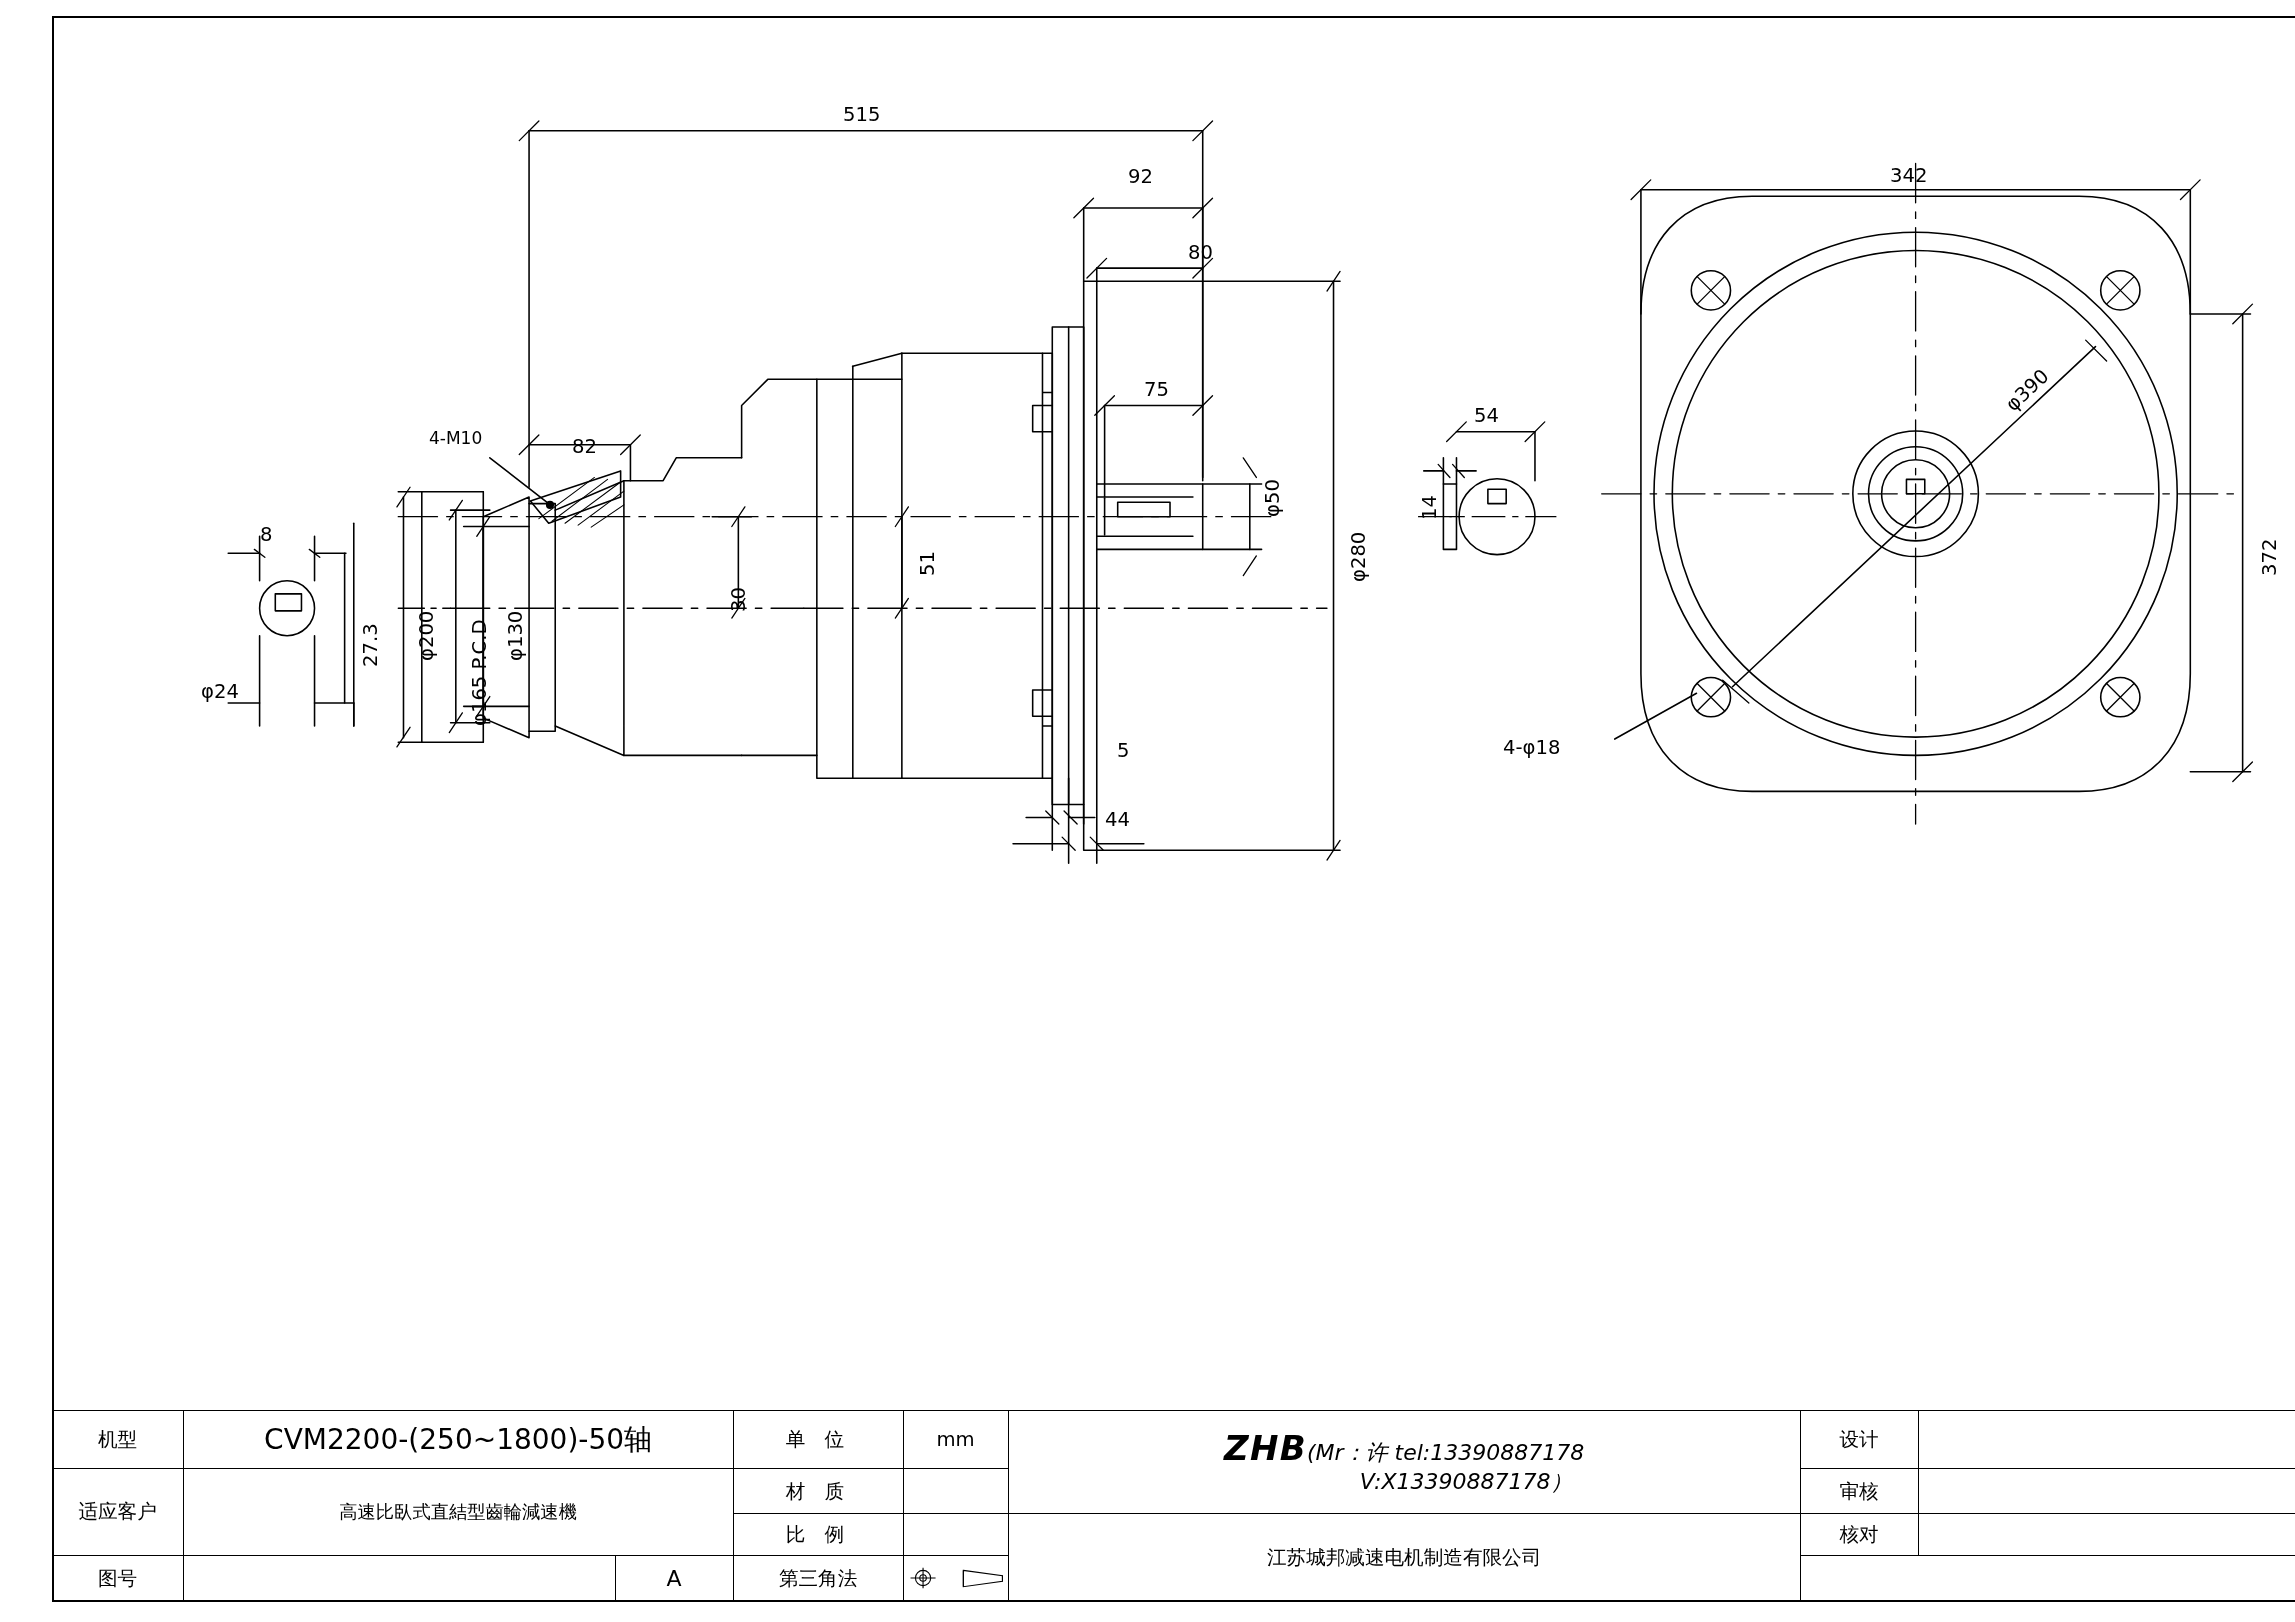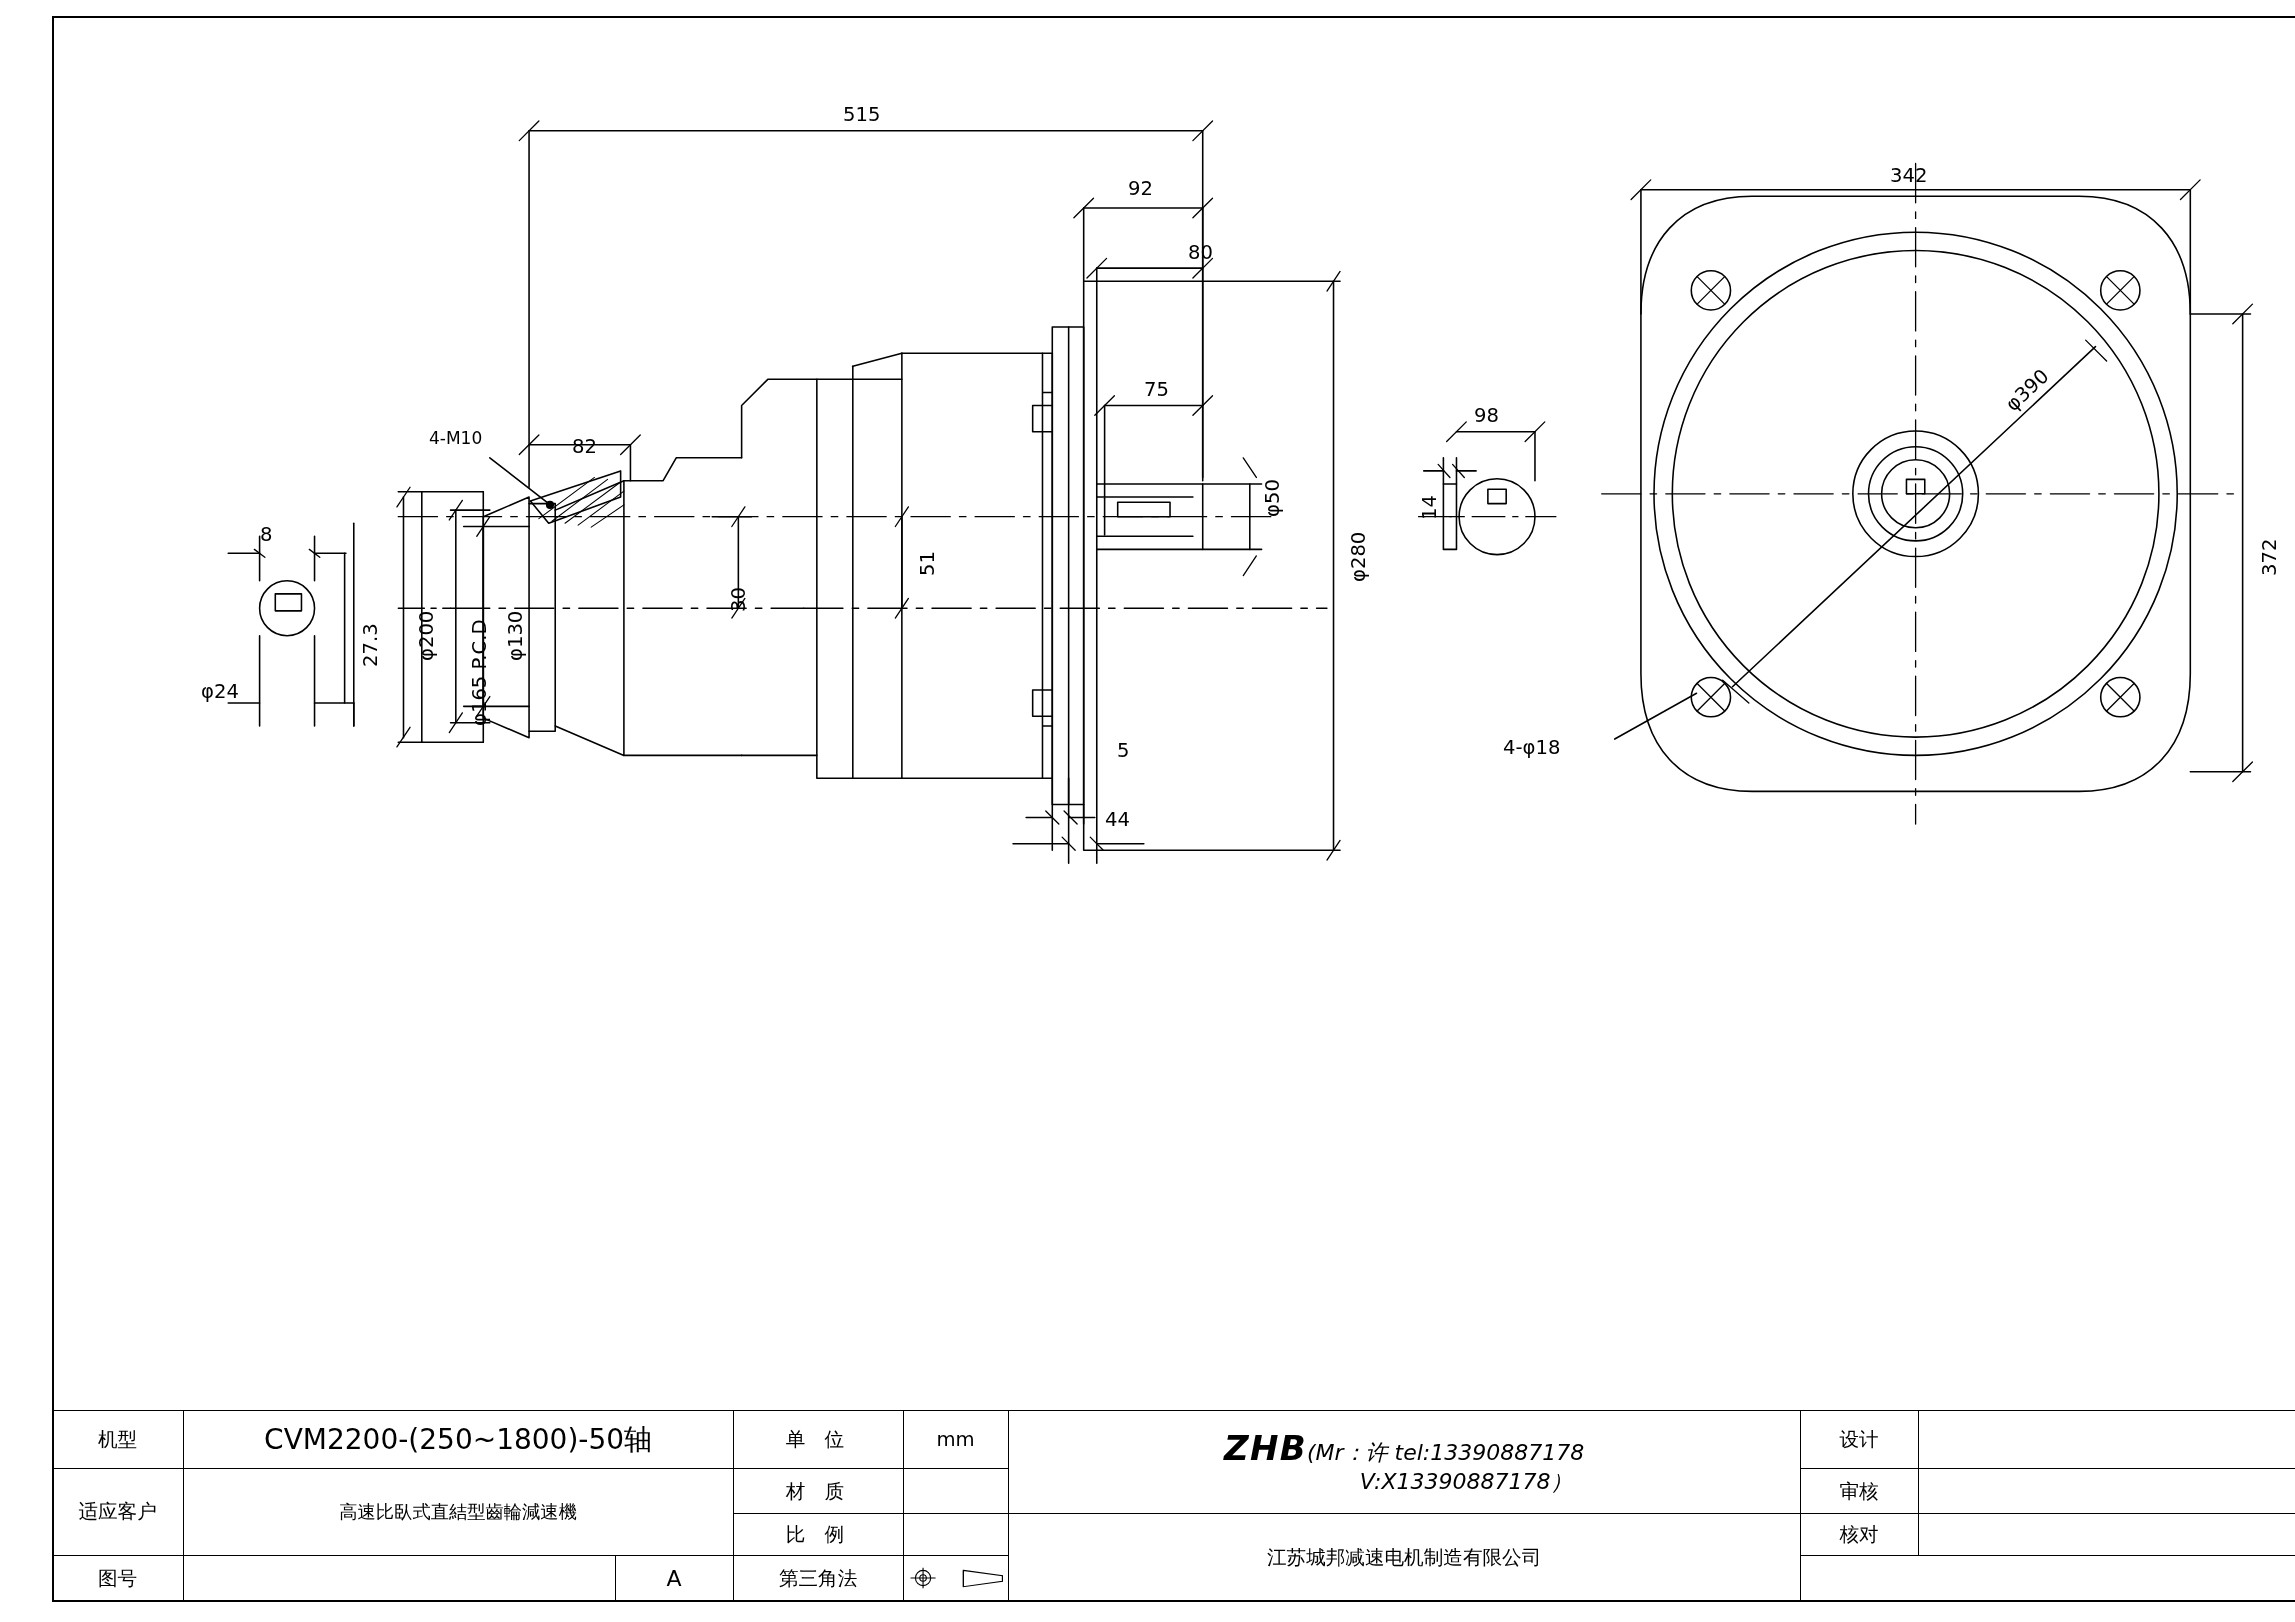--- a/index.html
+++ b/index.html
@@ -200,32 +200,32 @@
       <path d="M2445 305 L2475 275 M3285 305 L3315 275" stroke-width="2"></path>
       <path d="M2460 290 L2460 480 M3300 290 L3300 480"></path>
 
       <path d="M3380 480 L3380 1180"></path>
       <path d="M3365 495 L3395 465 M3365 1195 L3395 1165" stroke-width="2"></path>
       <path d="M3300 480 L3392 480 M3300 1180 L3392 1180"></path>
     </g>
   </svg>
 
   <div class="dimtext" style="left:811px;top:103px;">515</div>
-  <div class="dimtext" style="left:1096px;top:177px;">92</div>
+  <div class="dimtext" style="left:1096px;top:165px;">92</div>
   <div class="dimtext" style="left:1156px;top:241px;">80</div>
   <div class="dimtext" style="left:1112px;top:378px;">75</div>
   <div class="dimtext" style="left:540px;top:435px;">82</div>
   <div class="dimtext v" style="left:884px;top:576px;transform:rotate(-90deg);">51</div>
   <div class="dimtext v" style="left:695px;top:612px;transform:rotate(-90deg);">30</div>
   <div class="dimtext" style="left:1085px;top:739px;">5</div>
   <div class="dimtext" style="left:1073px;top:808px;">44</div>
   <div class="dimtext" style="left:228px;top:523px;">8</div>
   <div class="dimtext v" style="left:327px;top:667px;transform:rotate(-90deg);">27.3</div>
   <div class="dimtext v" style="left:1386px;top:520px;transform:rotate(-90deg);">14</div>
-  <div class="dimtext" style="left:1442px;top:404px;">98</div>
+  <div class="dimtext" style="left:1442px;top:404px;">54</div>
   <div class="dimtext" style="left:1858px;top:164px;">342</div>
   <div class="dimtext v" style="left:2226px;top:576px;transform:rotate(-90deg);">372</div>
   <div class="dimtext" style="left:169px;top:680px;">φ24</div>
   <div class="dimtext v" style="left:383px;top:661px;transform:rotate(-90deg);">φ200</div>
   <div class="dimtext v" style="left:436px;top:726px;transform:rotate(-90deg);">φ165 P.C.D</div>
   <div class="dimtext v" style="left:472px;top:661px;transform:rotate(-90deg);">φ130</div>
   <div class="dimtext v" style="left:1229px;top:517px;transform:rotate(-90deg);">φ50</div>
   <div class="dimtext v" style="left:1315px;top:582px;transform:rotate(-90deg);">φ280</div>
   <div class="dimtext" style="left:1969px;top:399px;transform:rotate(-43deg);transform-origin:left top;">φ390</div>
   <div class="dimtext" style="left:397px;top:428px;font-size:17px;">4-M10</div>

